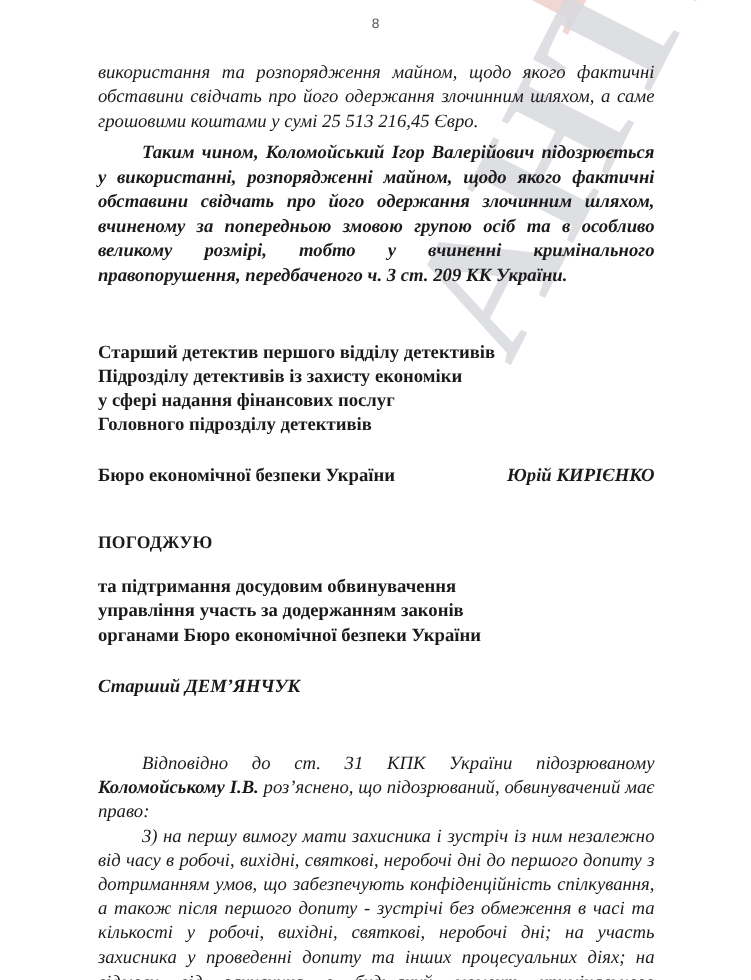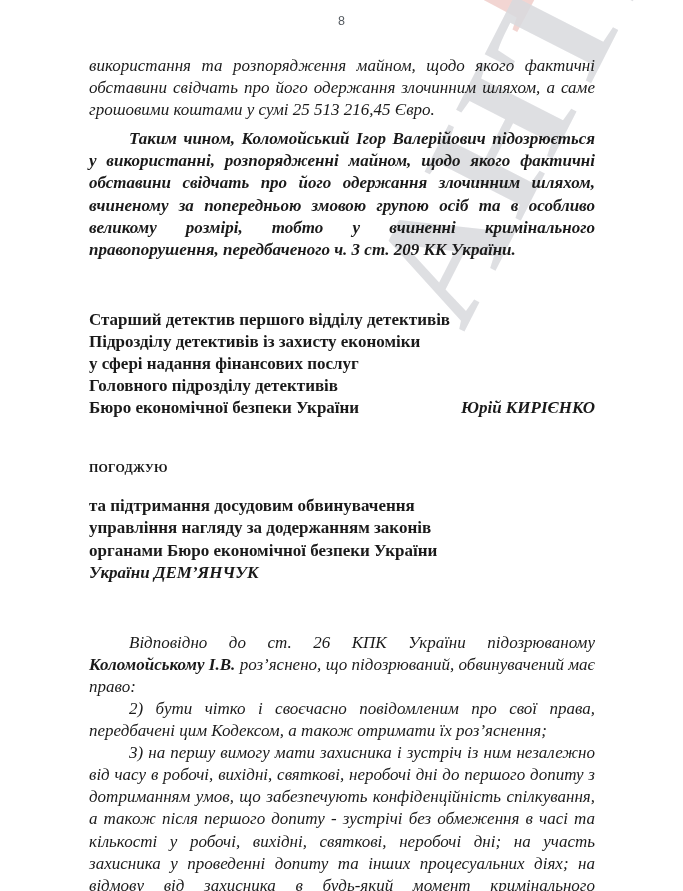--- a/index.html
+++ b/index.html
@@ -101,26 +101,27 @@
     line-height: 1.30;
   }
   .sig-line {
     display: block;
     white-space: nowrap;
   }
   .sig-last {
     display: flex;
     justify-content: space-between;
     align-items: flex-start;
+    margin-top: 24px;
   }
   .sig-name { font-weight: 700; white-space: nowrap; font-style: italic; }
 
   .heading-approve {
     font-weight: 700;
-    font-size: 12px;
+    font-size: 16px;
     letter-spacing: .2px;
   }
 
   .nowrap { white-space: nowrap; }
   strong { font-weight: 700; }
 </style>
 </head>
 <body>
 
 <div class="wm-layer">
@@ -154,30 +155,29 @@
     </div>
 
     <div class="gap-lg"></div>
 
     <div class="heading-approve">ПОГОДЖУЮ</div>
 
     <div class="gap-md"></div>
 
     <div class="sig-block">
       <span class="sig-line">та підтримання досудовим обвинувачення</span>
-      <span class="sig-line">управління нагляду за додержанням законів</span>
+      <span class="sig-line">управління участь за додержанням законів</span>
       <span class="sig-line">органами Бюро економічної безпеки України</span>
       <div class="sig-last">
-        <span class="sig-name">України ДЕМ’ЯНЧУК</span>
+        <span class="sig-name">Старший ДЕМ’ЯНЧУК</span>
       </div>
     </div>
 
     <div class="gap-xl"></div>
 
     <p class="indent">
-      <span>Відповідно до ст. 26 КПК України підозрюваному </span><strong class="nowrap">Коломойському І.В.</strong><span> роз’яснено, що підозрюваний, обвинувачений має право:</span>
+      <span>Відповідно до ст. 31 КПК України підозрюваному </span><strong class="nowrap">Коломойському І.В.</strong><span> роз’яснено, що підозрюваний, обвинувачений має право:</span>
     </p>
 
-    <p class="indent">2) бути чітко і своєчасно повідомленим про свої права, передбачені цим Кодексом, а також отримати їх роз’яснення;</p>
     <p class="indent">3) на першу вимогу мати захисника і зустріч із ним незалежно від часу в робочі, вихідні, святкові, неробочі дні до першого допиту з дотриманням умов, що забезпечують конфіденційність спілкування, а також після першого допиту - зустрічі без обмеження в часі та кількості у робочі, вихідні, святкові, неробочі дні; на участь захисника у проведенні допиту та інших процесуальних діях; на відмову від захисника в будь-який момент кримінального провадження; на отримання правової допомоги захисника за рахунок держави у випадках, передбачених цим Кодексом та/або законом, що регулює надання безоплатної правової допомоги, в тому числі у зв’язку з відсутністю коштів для оплати такої допомоги;</p>
 
   </div>
 </div>
 
 </body></html>

